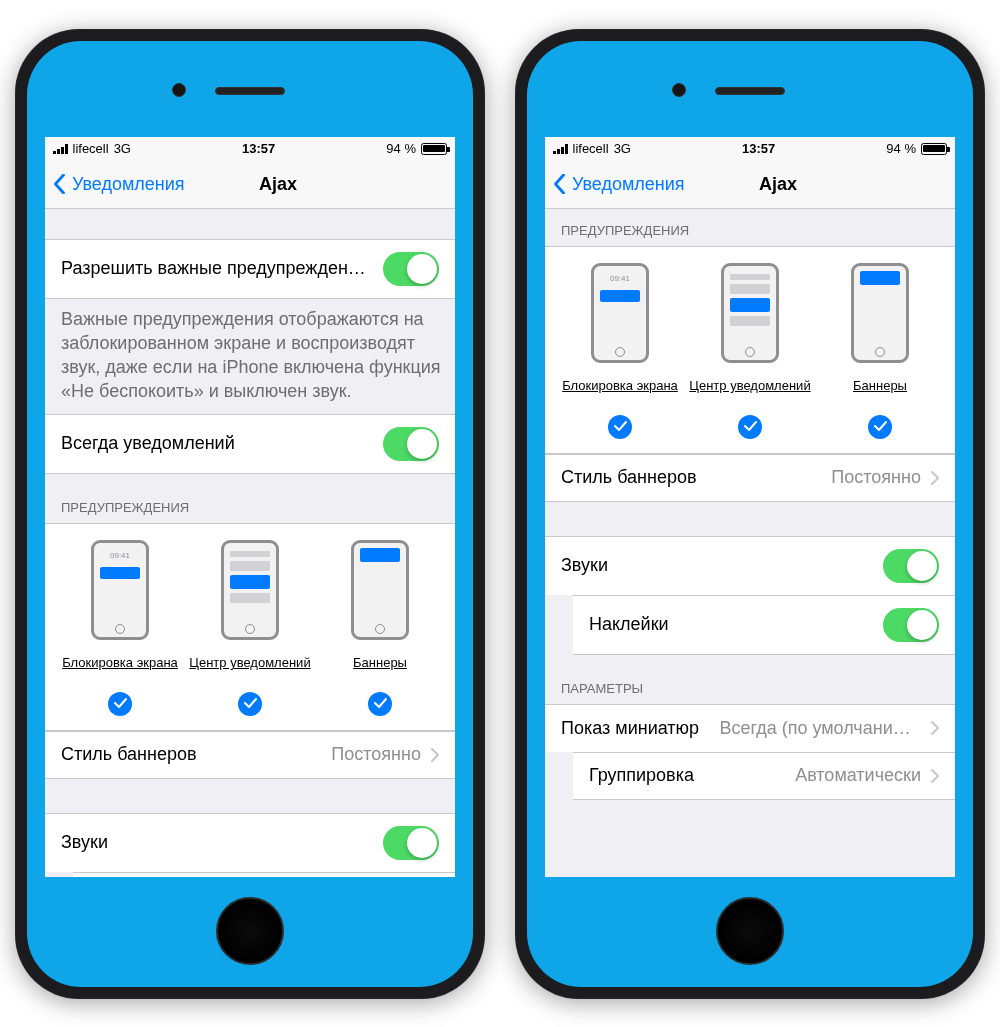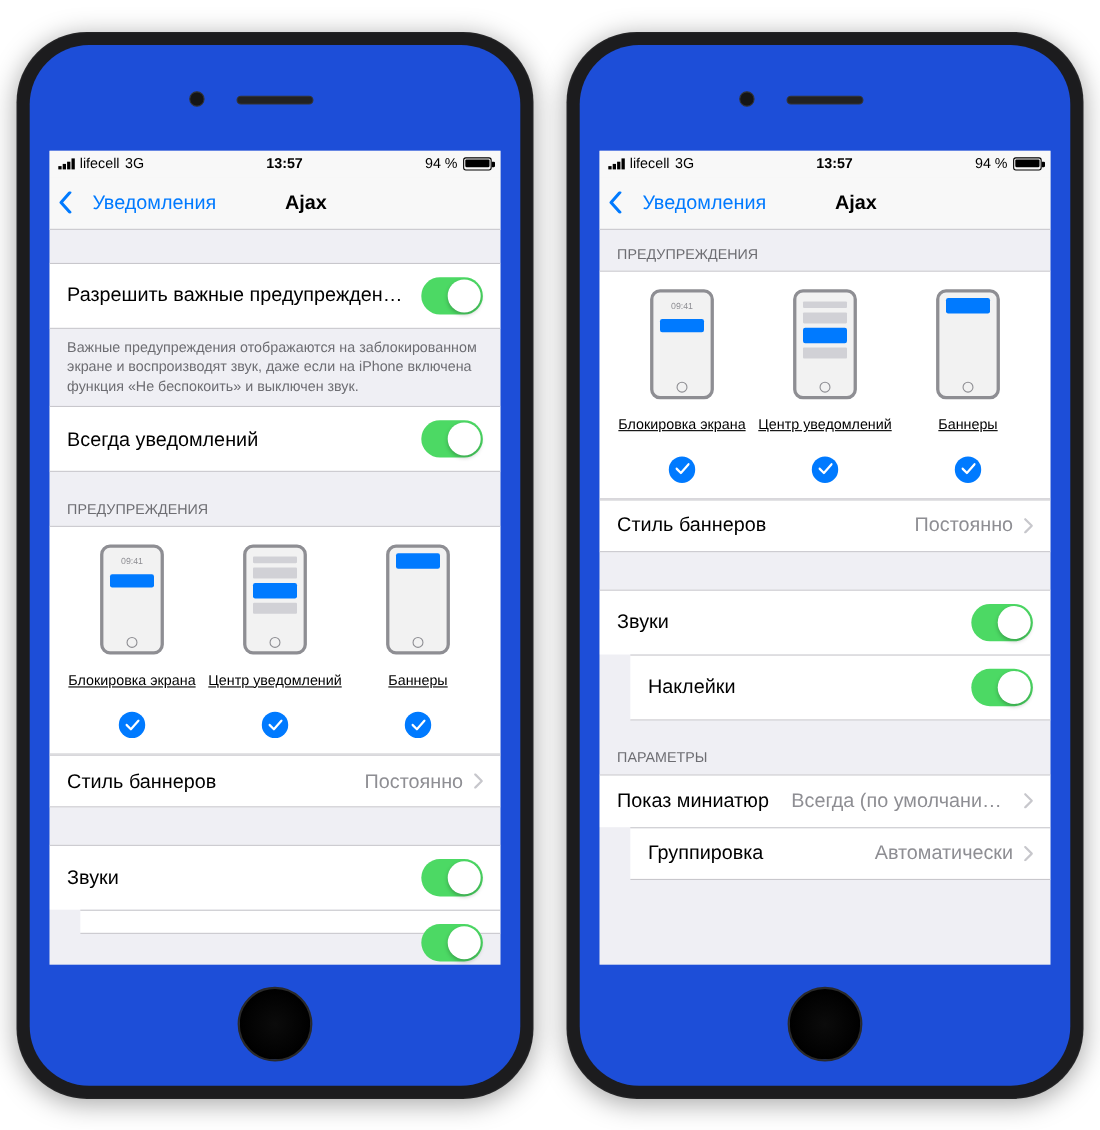--- a/index.html
+++ b/index.html
@@ -17,21 +17,21 @@
     width: 470px;
     height: 970px;
     background: #1c1c1e;
     border-radius: 64px;
     padding: 12px;
     box-shadow: 0 4px 24px rgba(0,0,0,.35), inset 0 0 2px rgba(255,255,255,.15);
     position: relative;
   }
   .bezel {
     width: 100%; height: 100%;
-    background: #1d4ed8;
+    background: #0ea5e9;
     border-radius: 54px;
     padding: 96px 18px 110px 18px;
     position: relative;
   }
   .speaker {
     position: absolute; top: 46px; left: 50%; transform: translateX(-50%);
     width: 70px; height: 8px; border-radius: 4px;
     background: #222; border: 1px solid #333;
   }
   .camera {
@@ -76,33 +76,33 @@
 
   
   .navbar {
     height: 48px;
     background: #f8f8f8;
     border-bottom: 1px solid #c8c7cc;
     display: flex; align-items: center;
     position: relative;
     padding: 0 8px;
   }
-  .back-link { display: flex; align-items: center; color: #007aff; font-size: 18px; gap:18px; }
+  .back-link { display: flex; align-items: center; color: #007aff; font-size: 18px; gap:6px; }
   .chev-left { width: 13px; height: 20px; }
   .title { position:absolute; left:50%; transform:translateX(-50%); font-weight:600; font-size:18px;margin-left:28px; }
 
   .content { height: calc(100% - 72px); overflow: hidden; }
   .group-header {
     font-size: 13px; color: #6d6d72;
     padding: 26px 16px 8px 16px;
     text-transform: uppercase;
   }
   .group-header.tight { padding-top: 14px; }
   .group-footer {
-    font-size: 13px; color: #6d6d72;
+    font-size: 18px; color: #6d6d72;
     padding: 8px 4px 10px 16px;
     line-height: 1.35;
   }
 
   .cell {
     background: #fff;
     padding: 12px 16px;
     display: flex; align-items: center; justify-content: space-between;
     min-height: 48px;
     gap: 10px;

